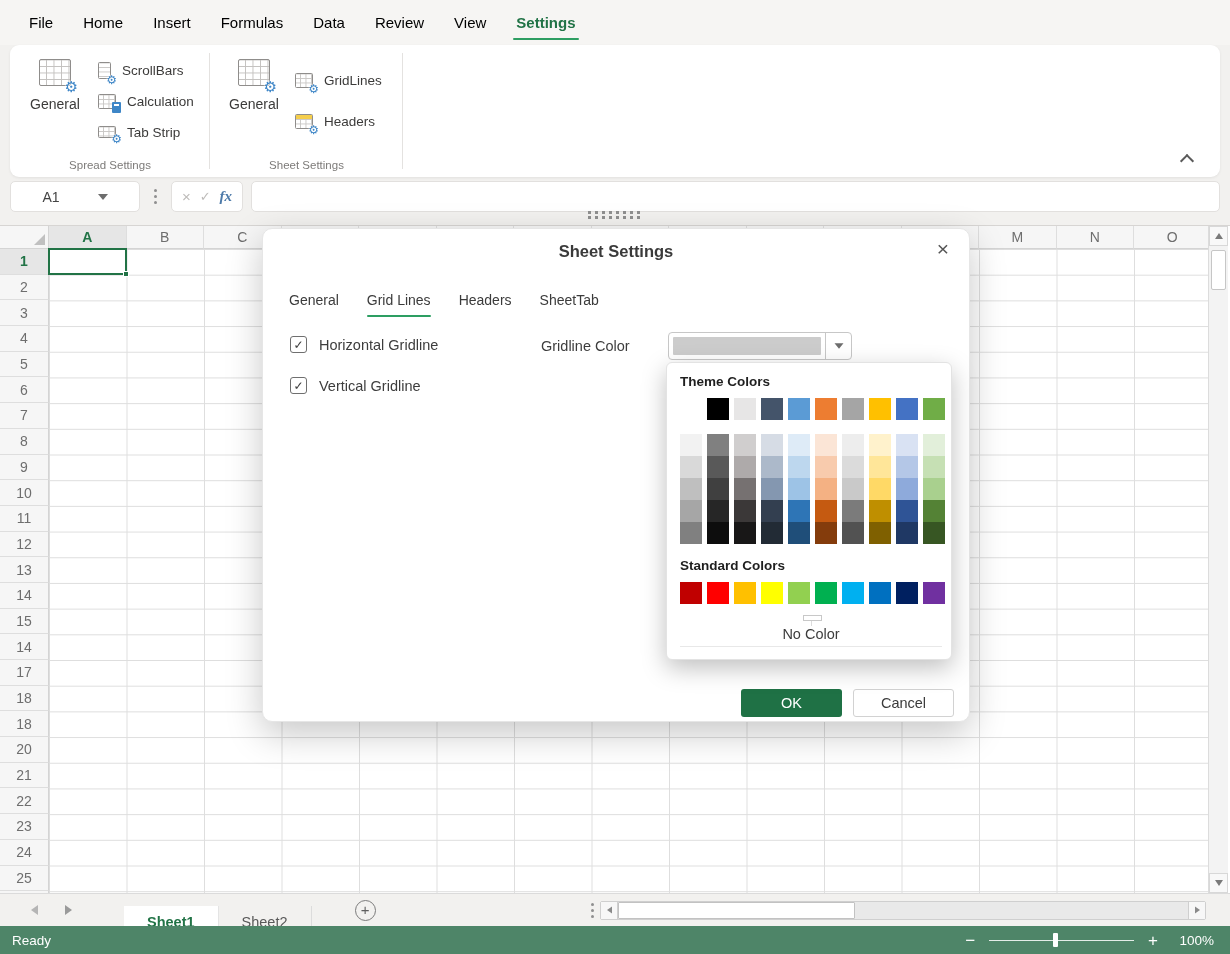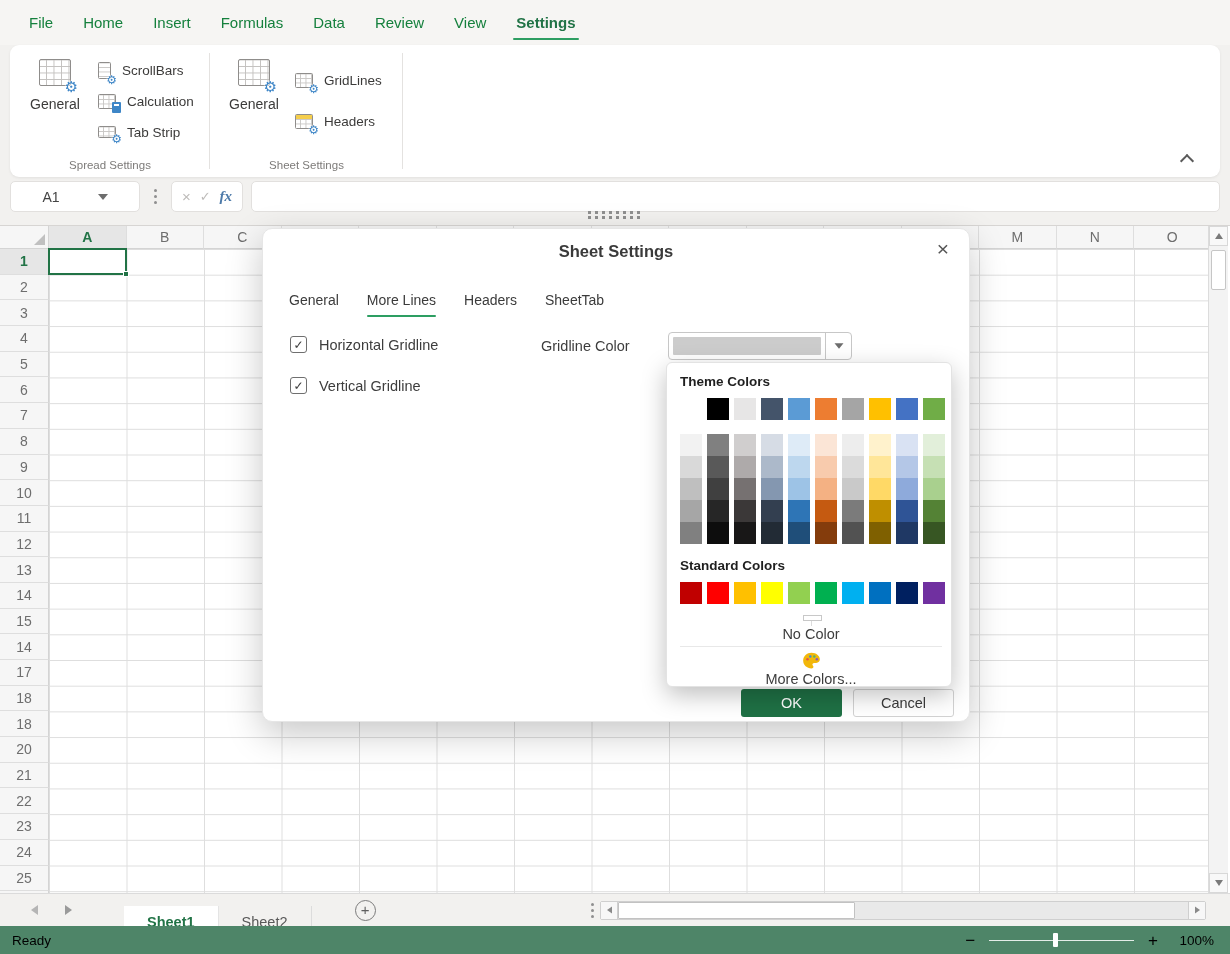--- a/index.html
+++ b/index.html
@@ -1,21 +1,21 @@
 <!DOCTYPE html>
 <html><head>
 <meta charset="utf-8">
 <style>
   * { margin:0; padding:0; box-sizing:border-box; }
   html,body { width:1230px; height:954px; }
   body { position:relative; overflow:hidden; background:#f2f1ef; font-family:"Liberation Sans",sans-serif; color:#3b3b3b; }
 
   
   .tabbar { position:absolute; top:0; left:0; right:0; height:45px; display:flex; align-items:center; padding-left:14px; background:#f6f5f3; }
-  .rtab { position:relative; padding:0 15px; font-size:15px; color:#15803d; cursor:pointer; line-height:45px; }
+  .rtab { position:relative; padding:0 15px; font-size:15px; color:#000000; cursor:pointer; line-height:45px; }
   .rtab.active { color:#217346; font-weight:700; }
   .rtab.active::after { content:""; position:absolute; left:12px; right:12px; bottom:5px; height:2.5px; background:#2e9e62; border-radius:2px; }
 
   
   .ribbon { position:absolute; top:45px; left:10px; right:10px; height:132px; background:#fff; border-radius:9px; box-shadow:0 1px 3px rgba(0,0,0,.07); display:flex; }
   .rgroup { position:relative; height:100%; }
   .grp-label { position:absolute; bottom:6px; left:0; right:0; text-align:center; font-size:11.5px; color:#7d7b79; }
   .grp-sep { position:absolute; right:0; top:8px; bottom:8px; width:1px; background:#e4e2e0; }
   .bigbtn { position:absolute; top:14px; width:64px; display:flex; flex-direction:column; align-items:center; gap:10px; cursor:pointer; }
   .bigbtn-label { font-size:14px; color:#3c3b3a; }
@@ -123,21 +123,21 @@
   .addsheet { width:21px; height:21px; border:1.5px solid #7b7b7b; border-radius:50%; color:#5e5e5e; font-size:15px; display:flex; align-items:center; justify-content:center; margin-left:43px; cursor:pointer; line-height:1; padding-bottom:1px; }
   .sb-dots { margin-left:auto; margin-right:6px; }
   .hscroll { width:606px; height:19px; margin-right:24px; border:1px solid #cfcfcf; background:#e9e9e9; border-radius:2px; display:flex; align-items:stretch; }
   .hs-arr { width:17px; background:#f7f7f7; display:flex; align-items:center; justify-content:center; cursor:pointer; flex:none; }
   .hs-arr .tri-l { border-right-color:#8a8a8a; transform:scale(.72); }
   .hs-arr .tri-r { border-left-color:#8a8a8a; transform:scale(.72); }
   .hs-arr.left { border-right:1px solid #cfcfcf; } .hs-arr.right { border-left:1px solid #cfcfcf; }
   .hthumb { width:237px; background:#fff; border:1px solid #c2c2c2; border-radius:1px; margin:0; cursor:grab; }
 
   
-  .statusbar { position:absolute; top:926px; left:0; right:0; height:28px; background:#4e8568; color:#000000; display:flex; align-items:center; font-size:13.5px; }
+  .statusbar { position:absolute; top:926px; left:0; right:0; height:28px; background:#4e8568; color:#ffffff; display:flex; align-items:center; font-size:13.5px; }
   .st-ready { margin-left:12px; }
   .zoomctl { margin-left:auto; display:flex; align-items:center; margin-right:16px; gap:14px; }
   .zminus,.zplus { font-size:17px; cursor:pointer; line-height:1; }
   .ztrack { position:relative; width:145px; height:14px; cursor:pointer; }
   .ztrack::before { content:""; position:absolute; left:0; right:0; top:6.5px; height:1px; background:rgba(255,255,255,.85); }
   .zthumb { position:absolute; left:64px; top:0; width:5px; height:14px; background:#fff; border-radius:1px; cursor:grab; }
   .zpct { width:42px; text-align:right; }
 </style>
 </head>
 <body>
@@ -300,21 +300,21 @@
         <span class="tri-d"></span>
       </span>
   </div>
 </div>
 
 <div class="dialog">
   <div class="dlg-title">Sheet Settings</div>
   <span class="dlg-close">×</span>
   <div class="dlg-tabs">
       <div class="dtab">General</div>
-      <div class="dtab active">More Lines</div>
+      <div class="dtab active">Grid Lines</div>
       <div class="dtab">Headers</div>
       <div class="dtab">SheetTab</div>
     </div>
   <div class="cb-list">
       <div class="cbrow">
         <div class="checkbox">✓</div>
         <div class="cb-label">Horizontal Gridline</div>
       </div>
       <div class="cbrow">
         <div class="checkbox">✓</div>
@@ -410,31 +410,20 @@
       <div class="sw" style="background: rgb(0, 112, 192);"></div>
       <div class="sw" style="background: rgb(0, 32, 96);"></div>
       <div class="sw" style="background: rgb(112, 48, 160);"></div>
     </div>
   <div class="cp-row">
     <span class="nosw"></span>
     <span class="vline"></span>
     <span class="lbl">No Color</span>
   </div>
   <div class="cp-div"></div>
-  <div class="cp-row">
-    <svg class="palette-ico" viewBox="0 0 24 24">
-      <path d="M12 2C6.5 2 2 6 2 11.5 2 17 6.5 21 12 21c1.4 0 2.3-.9 2.3-2 0-.6-.2-1-.6-1.4-.4-.4-.6-.8-.6-1.3 0-1.1.9-2 2-2h2.4c3 0 4.5-1.9 4.5-4.3C22 5.5 17.5 2 12 2z" fill="#f2b70a"></path>
-      <circle cx="7.2" cy="10" r="1.5" fill="#e2574c"></circle>
-      <circle cx="10.5" cy="6.6" r="1.5" fill="#3f8cd6"></circle>
-      <circle cx="15.3" cy="6.6" r="1.5" fill="#56b36a"></circle>
-      <circle cx="18.4" cy="10" r="1.5" fill="#8a5bbf"></circle>
-    </svg>
-    <span class="vline"></span>
-    <span class="lbl">More Colors...</span>
-  </div>
 </div>
 
 <div class="sheetbar">
   <span class="nav first">
       <span class="tri-l"></span>
     </span>
   <span class="nav second">
       <span class="tri-r"></span>
     </span>
   <div class="stabs">

